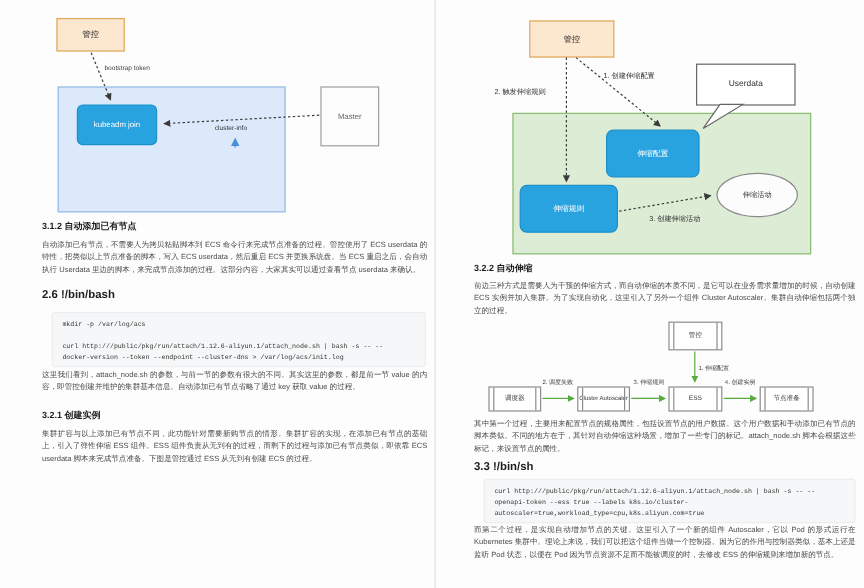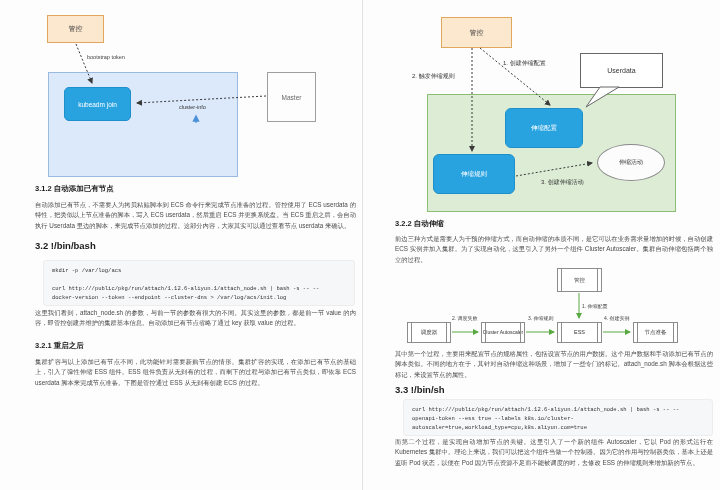--- a/index.html
+++ b/index.html
@@ -58,30 +58,30 @@
   <div class="box d1-control">管控</div>
   <div class="lbl d1-bootstrap">bootstrap token</div>
   <div class="box d1-container"></div>
   <div class="box d1-kubeadm">kubeadm join</div>
   <div class="box d1-master">Master</div>
   <div class="lbl d1-clusterinfo">cluster-info</div>
 
   <div class="heading-sm" style="left:35px;top:184px;">3.1.2 自动添加已有节点</div>
   <div class="para" style="left:35px;top:200px;width:321px;">自动添加已有节点，不需要人为拷贝粘贴脚本到 ECS 命令行来完成节点准备的过程。管控使用了 ECS userdata 的特性，把类似以上节点准备的脚本，写入 ECS userdata，然后重启 ECS 并更换系统盘。当 ECS 重启之后，会自动执行 Userdata 里边的脚本，来完成节点添加的过程。这部分内容，大家其实可以通过查看节点 userdata 来确认。</div>
 
-  <div class="heading-lg" style="left:35px;top:240px;">3.2 !/bin/bash</div>
+  <div class="heading-lg" style="left:35px;top:240px;">2.6 !/bin/bash</div>
   <div class="codeblock" style="left:43px;top:260px;width:312px;height:46px;">
     <div class="cl">mkdir -p /var/log/acs</div>
     <div class="cl"></div>
     <div class="cl">curl http:///public/pkg/run/attach/1.12.6-aliyun.1/attach_node.sh | bash -s -- --</div>
     <div class="cl">docker-version --token --endpoint --cluster-dns &gt; /var/log/acs/init.log</div>
   </div>
   <div class="para" style="left:35px;top:308px;width:321px;">这里我们看到，attach_node.sh 的参数，与前一节的参数有很大的不同。其实这里的参数，都是前一节 value 的内容，即管控创建并维护的集群基本信息。自动添加已有节点省略了通过 key 获取 value 的过程。</div>
 
-  <div class="heading-sm" style="left:35px;top:341px;">3.2.1 重启之后</div>
+  <div class="heading-sm" style="left:35px;top:341px;">3.2.1 创建实例</div>
   <div class="para" style="left:35px;top:357px;width:321px;">集群扩容与以上添加已有节点不同，此功能针对需要新购节点的情形。集群扩容的实现，在添加已有节点的基础上，引入了弹性伸缩 ESS 组件。ESS 组件负责从无到有的过程，而剩下的过程与添加已有节点类似，即依靠 ECS userdata 脚本来完成节点准备。下图是管控通过 ESS 从无到有创建 ECS 的过程。</div>
 
   <div class="box d2-control">管控</div>
   <div class="lbl d2-step1">1. 创建伸缩配置</div>
   <div class="lbl d2-step2">2. 触发伸缩规则</div>
   <div class="box d2-green"></div>
   <div class="box d2-userdata">Userdata</div>
   <div class="box d2-config">伸缩配置</div>
   <div class="box d2-rule">伸缩规则</div>
   <div class="box d2-activity">伸缩活动</div>

